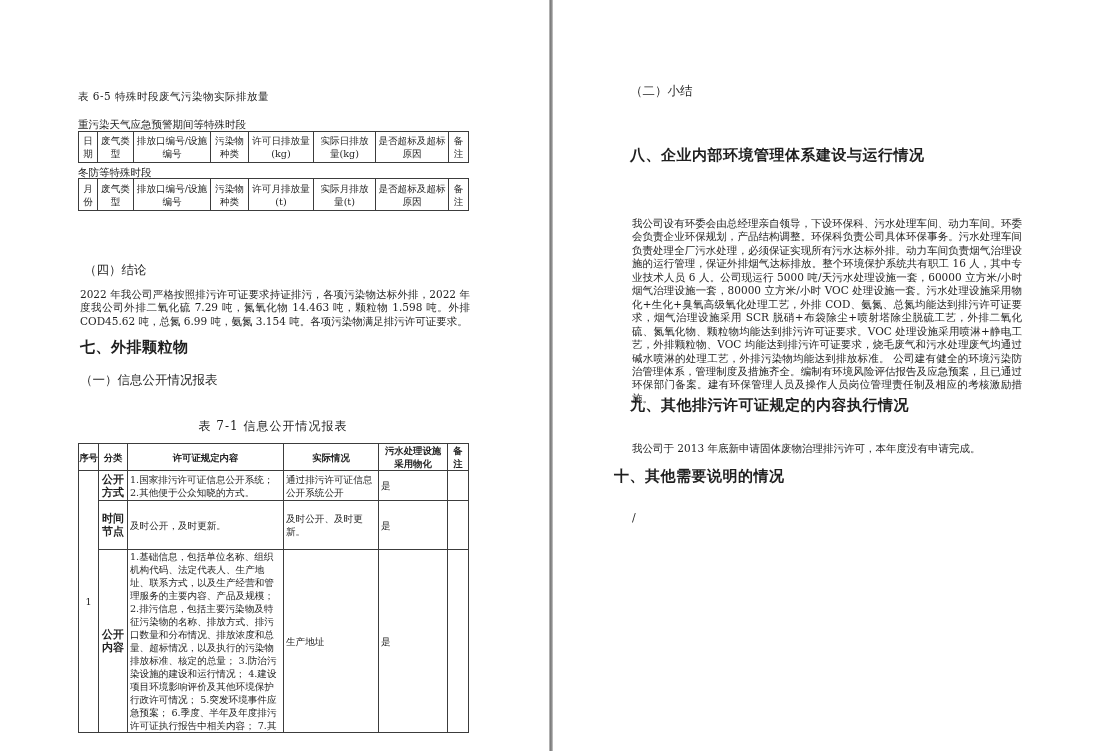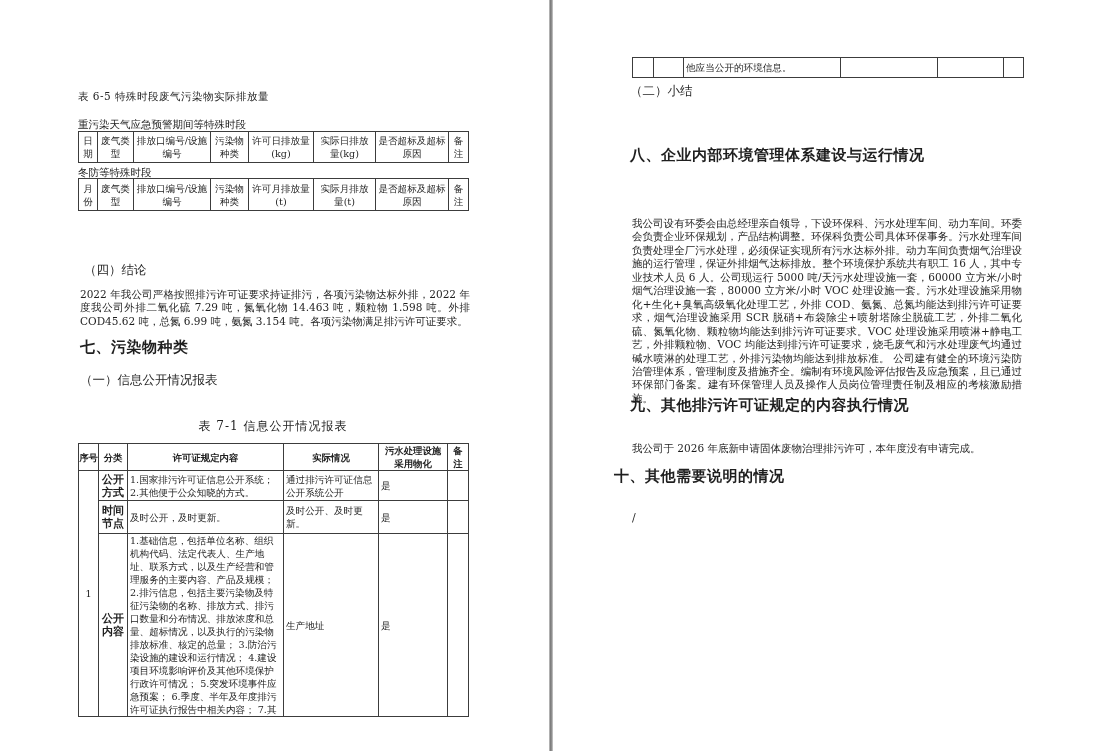--- a/index.html
+++ b/index.html
@@ -104,21 +104,21 @@
         <td class="th">是否超标及超标原因</td>
         <td class="th">备注</td>
       </tr>
     </tbody>
       </table>
 
     <div class="abs sub-heading" style="left:84px;top:262px;">（四）结论</div>
 
     <div class="abs body-text" style="left:80px;top:288px;">2022 年我公司严格按照排污许可证要求持证排污，各项污染物达标外排，2022 年度我公司外排二氧化硫 7.29 吨，氮氧化物 14.463 吨，颗粒物 1.598 吨。外排 COD45.62 吨，总氮 6.99 吨，氨氮 3.154 吨。各项污染物满足排污许可证要求。</div>
 
-    <div class="abs sec-heading" style="left:80px;top:338px;">七、污染物种类</div>
+    <div class="abs sec-heading" style="left:80px;top:338px;">七、外排颗粒物</div>
 
     <div class="abs sub-heading" style="left:80px;top:372px;">（一）信息公开情况报表</div>
 
     <div class="abs doc-caption-center" style="left:78px;top:418px;">表 7-1 信息公开情况报表</div>
 
     <table class="doc-table abs" style="left:78px;top:443px;width:390px;">
       <colgroup>
         <col style="width:20px">
           <col style="width:29px">
           <col style="width:156px">
@@ -136,21 +136,21 @@
         <td class="th-bold">备注</td>
       </tr>
       <tr style="height:30px">
         <td class="cell-center" rowspan="3">1</td>
         <td class="cat-bold">公开方式</td>
         <td class="cell-left">1.国家排污许可证信息公开系统；2.其他便于公众知晓的方式。</td>
         <td class="cell-left">通过排污许可证信息公开系统公开</td>
         <td class="cell-left">是</td>
         <td></td>
       </tr>
-      <tr style="height:33px">
+      <tr style="height:49px">
         <td class="cat-bold">时间节点</td>
         <td class="cell-left">及时公开，及时更新。</td>
         <td class="cell-left">及时公开、及时更新。</td>
         <td class="cell-left">是</td>
         <td></td>
       </tr>
       <tr style="height:174px">
         <td class="cat-bold">公开内容</td>
         <td class="cell-left just">1.基础信息，包括单位名称、组织机构代码、法定代表人、生产地址、联系方式，以及生产经营和管理服务的主要内容、产品及规模；2.排污信息，包括主要污染物及特征污染物的名称、排放方式、排污口数量和分布情况、排放浓度和总量、超标情况，以及执行的污染物排放标准、核定的总量； 3.防治污染设施的建设和运行情况； 4.建设项目环境影响评价及其他环境保护行政许可情况； 5.突发环境事件应急预案； 6.季度、半年及年度排污许可证执行报告中相关内容； 7.其</td>
         <td class="cell-left">生产地址</td>
@@ -158,51 +158,31 @@
         <td></td>
       </tr>
     </tbody>
       </table>
   </div>
 
   <div id="page-divider"></div>
 
   <div class="page" id="page-right">
 
-    <table class="doc-table abs" style="left:79px;top:57px;width:391px;">
-      <colgroup>
-        <col style="width:21px">
-          <col style="width:30px">
-          <col style="width:157px">
-        <col style="width:97px">
-          <col style="width:66px">
-          <col style="width:20px">
-      </colgroup>
-      <tbody>
-          <tr style="height:20px">
-        <td></td>
-        <td></td>
-        <td class="cell-left" style="white-space:nowrap;">他应当公开的环境信息。</td>
-        <td></td>
-        <td></td>
-        <td></td>
-      </tr>
-    </tbody>
-      </table>
 
     <div class="abs sub-heading" style="left:77px;top:83px;">（二）小结</div>
 
 
     <div class="abs sec-heading" style="left:77px;top:146px;">八、企业内部环境管理体系建设与运行情况</div>
 
 
     <div class="abs body-text" style="left:79px;top:217px;">我公司设有环委会由总经理亲自领导，下设环保科、污水处理车间、动力车间。环委会负责企业环保规划，产品结构调整。环保科负责公司具体环保事务。污水处理车间负责处理全厂污水处理，必须保证实现所有污水达标外排。动力车间负责烟气治理设施的运行管理，保证外排烟气达标排放。整个环境保护系统共有职工 16 人，其中专业技术人员 6 人。公司现运行 5000 吨/天污水处理设施一套，60000 立方米/小时烟气治理设施一套，80000 立方米/小时 VOC 处理设施一套。污水处理设施采用物化+生化+臭氧高级氧化处理工艺，外排 COD、氨氮、总氮均能达到排污许可证要求，烟气治理设施采用 SCR 脱硝+布袋除尘+喷射塔除尘脱硫工艺，外排二氧化硫、氮氧化物、颗粒物均能达到排污许可证要求。VOC 处理设施采用喷淋+静电工艺，外排颗粒物、VOC 均能达到排污许可证要求，烧毛废气和污水处理废气均通过碱水喷淋的处理工艺，外排污染物均能达到排放标准。 公司建有健全的环境污染防治管理体系，管理制度及措施齐全。编制有环境风险评估报告及应急预案，且已通过环保部门备案。建有环保管理人员及操作人员岗位管理责任制及相应的考核激励措施。</div>
 
     <div class="abs sec-heading" style="left:77px;top:396px;">九、其他排污许可证规定的内容执行情况</div>
 
-    <div class="abs body-text" style="left:79px;top:442px;">我公司于 2026 年底新申请固体废物治理排污许可，本年度没有申请完成。</div>
+    <div class="abs body-text" style="left:79px;top:442px;">我公司于 2013 年底新申请固体废物治理排污许可，本年度没有申请完成。</div>
 
     <div class="abs sec-heading" style="left:61px;top:467px;">十、其他需要说明的情况</div>
 
     <div class="abs slash" style="left:79px;top:511px;">/</div>
   </div>
 
 </div>
 
 </body></html>

